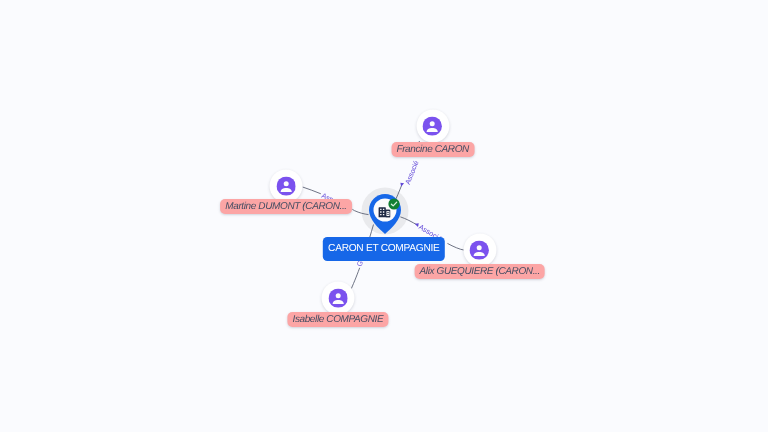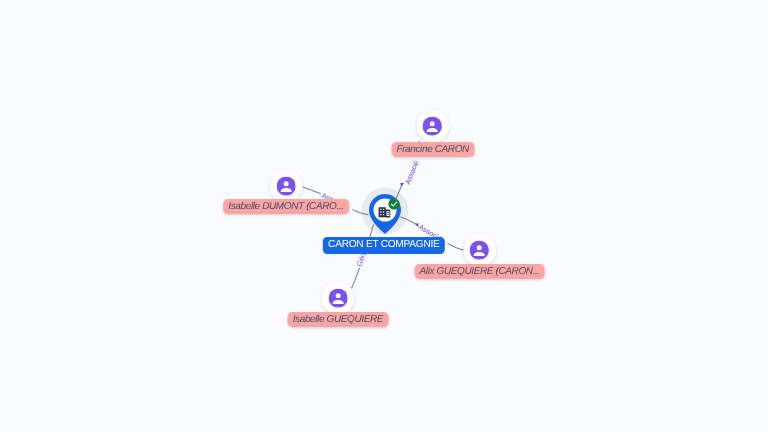--- a/index.html
+++ b/index.html
@@ -8,21 +8,21 @@
   #graph{position:relative;width:768px;height:432px;background:#fafbfe;}
   svg.layer{position:absolute;left:0;top:0;width:768px;height:432px;pointer-events:none;}
   .node{position:absolute;transform:translate(-50%,-50%);}
   .pcircle{width:33px;height:33px;border-radius:50%;background:#ffffff;
     box-shadow:0 1px 3px rgba(60,64,90,.20);display:flex;align-items:center;justify-content:center;}
   .plabel{position:absolute;background:#fca5a5;border-radius:5px;padding:0 5.2px;
     height:15px;display:flex;align-items:center;
     font-size:10px;letter-spacing:-0.38px;line-height:15px;color:#464e63;white-space:nowrap;
     box-shadow:0 1px 2.5px rgba(60,64,90,.22);transform:translate(-50%,0);font-style:italic;}
   .clabel{position:absolute;background:#1667e8;border-radius:4.5px;padding:0 5.5px;
-    height:17px;display:flex;align-items:center;
+    height:24px;display:flex;align-items:center;
     font-size:10.2px;letter-spacing:-0.3px;line-height:13.2px;color:#ffffff;white-space:nowrap;
     transform:translate(-50%,0);}
   .halo{position:absolute;border-radius:50%;background:#e9eaed;transform:translate(-50%,-50%);}
   .pin{position:absolute;transform:translate(-50%,-50%);}
   .elabel{fill:#6249d8;font-size:7.2px;letter-spacing:-0.05px;
     font-family:"Liberation Sans",sans-serif;}
 </style>
 </head>
 <body>
 
@@ -96,35 +96,35 @@
       <div class="plabel" style="left: 432.7px; top: 141.8px;">Francine CARON</div>
       <div class="node" style="left: 286.2px; top: 186px;">
         <div class="pcircle">
     <svg width="19.4" height="19.4" viewBox="0 0 24 24">
       <circle cx="12" cy="12" r="12" fill="#7b52ee"></circle>
       <circle cx="12" cy="9.1" r="3.1" fill="#fcfcfd"></circle>
       <path d="M5.1 19.1 C5.1 15.9 8.2 14.1 12 14.1 C15.8 14.1 18.9 15.9 18.9 19.1 Z" fill="#fcfcfd"></path>
     </svg>
         </div>
       </div>
-      <div class="plabel" style="left: 286px; top: 199.3px;">Isabelle DUMONT (CARO...</div>
+      <div class="plabel" style="left: 286px; top: 199.3px;">Martine DUMONT (CARON...</div>
       <div class="node" style="left: 479.7px; top: 250px;">
         <div class="pcircle">
     <svg width="19.4" height="19.4" viewBox="0 0 24 24">
       <circle cx="12" cy="12" r="12" fill="#7b52ee"></circle>
       <circle cx="12" cy="9.1" r="3.1" fill="#fcfcfd"></circle>
       <path d="M5.1 19.1 C5.1 15.9 8.2 14.1 12 14.1 C15.8 14.1 18.9 15.9 18.9 19.1 Z" fill="#fcfcfd"></path>
     </svg>
         </div>
       </div>
       <div class="plabel" style="left: 479.7px; top: 264.2px;">Alix GUEQUIERE (CARON...</div>
       <div class="node" style="left: 337.9px; top: 298px;">
         <div class="pcircle">
     <svg width="19.4" height="19.4" viewBox="0 0 24 24">
       <circle cx="12" cy="12" r="12" fill="#7b52ee"></circle>
       <circle cx="12" cy="9.1" r="3.1" fill="#fcfcfd"></circle>
       <path d="M5.1 19.1 C5.1 15.9 8.2 14.1 12 14.1 C15.8 14.1 18.9 15.9 18.9 19.1 Z" fill="#fcfcfd"></path>
     </svg>
         </div>
       </div>
-      <div class="plabel" style="left: 337.9px; top: 312.3px;">Isabelle GUEQUIERE</div>
+      <div class="plabel" style="left: 337.9px; top: 312.3px;">Isabelle COMPAGNIE</div>
     </div>
 </div>
 
 </body></html>

